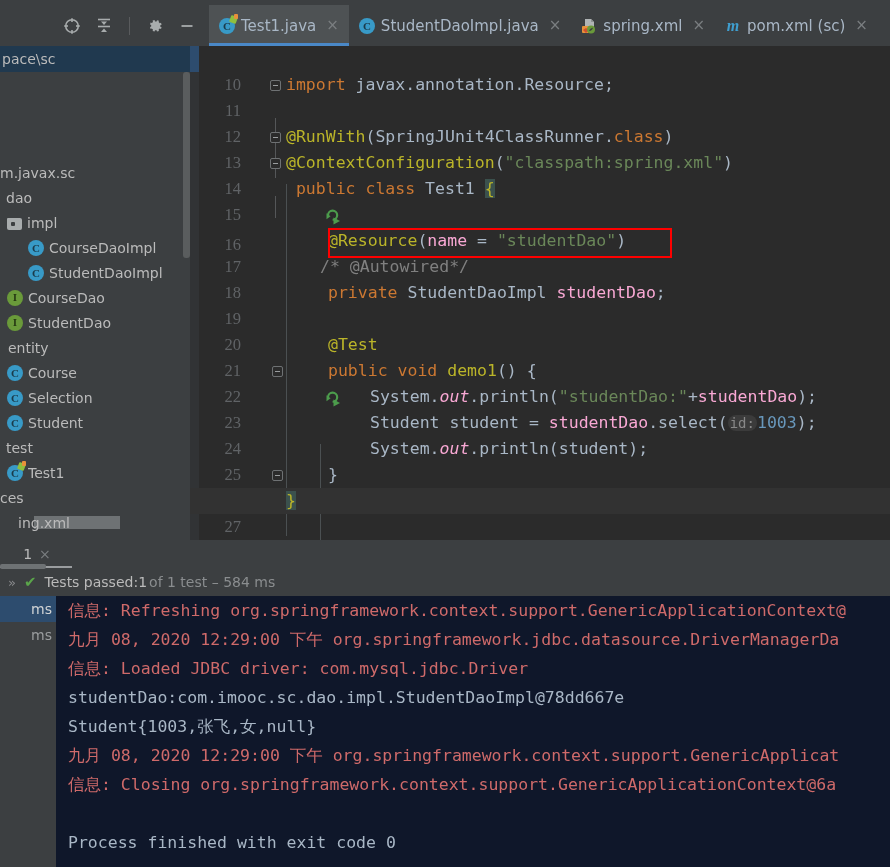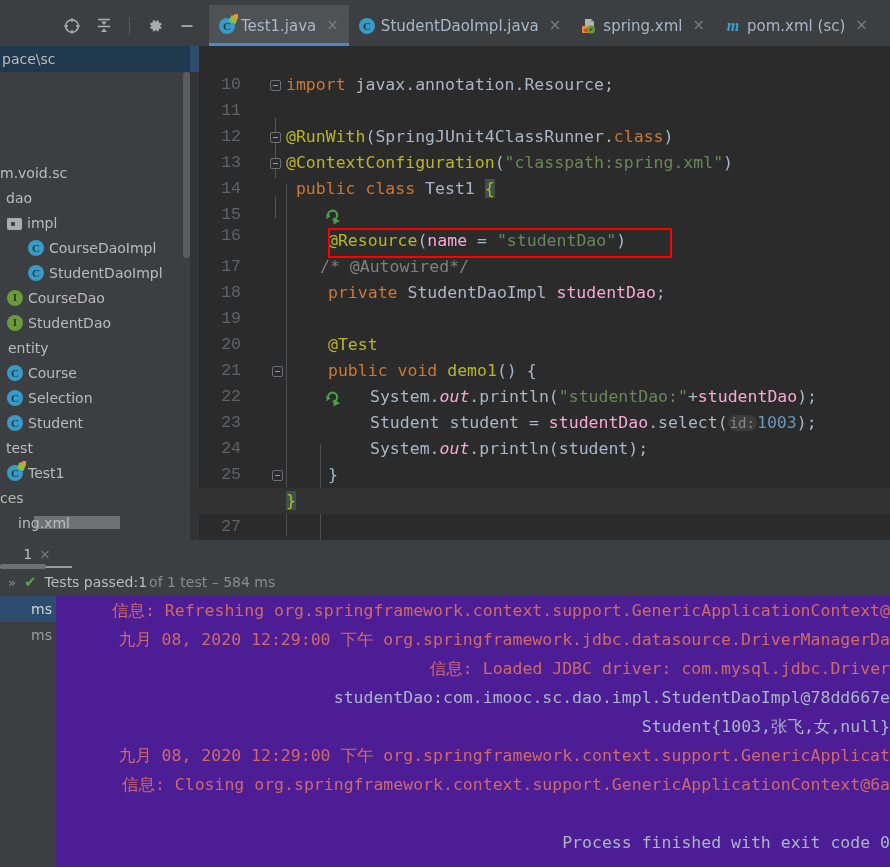--- a/index.html
+++ b/index.html
@@ -129,21 +129,21 @@
     position: absolute; left: 0; top: 0; width: 9px; height: 494px;
     background: #313335;
   }
   .code-line {
     position: relative; height: 26px; line-height: 26px;
     font-family: "DejaVu Sans Mono", monospace; font-size: 16.5px;
     white-space: pre;
   }
   .lno {
     position: absolute; left: 9px; width: 42px; text-align: right;
-    color: #606366; font-family: Liberation Mono, monospace; font-size: 16.5px;
+    color: #606366; font-family: Liberation Serif, serif; font-size: 16.5px;
   }
   .gutter-ic {
     position: absolute; left: 56px; top: 5px; width: 16px; height: 16px;
   }
   .fold {
     position: absolute; left: 80px; top: 8px;
     width: 11px; height: 11px; border: 1px solid #6e7173;
     background: #2b2b2b; border-radius: 2px;
   }
   .fold::after {
@@ -209,22 +209,22 @@
     background: #3c3f41; overflow: hidden;
   }
   .tt-row {
     height: 26px; display: flex; align-items: center; justify-content: flex-end;
     padding-right: 4px; color: #9a9d9f; font-size: 14px; cursor: pointer;
   }
   .tt-row.sel { background: #2d4c6e; color: #d0d3d5; }
 
   .console {
     position: absolute; left: 56px; top: 596px; width: 834px; height: 271px;
-    background: #4c1d95; overflow: hidden;
-    font-family: "DejaVu Sans Mono", monospace; font-size: 16.5px; text-align: right;
+    background: #0f172a; overflow: hidden;
+    font-family: "DejaVu Sans Mono", monospace; font-size: 16.5px;
   }
   .con-line {
     height: 29px; line-height: 29px; white-space: pre; padding-left: 12px;
   }
   .c-err  { color: #cf6a6a; }
   .c-out  { color: #a9b7c6; }
   .hscroll {
     position: absolute; left: 0; width: 46px; height: 5px;
     background: #6e7274; border-radius: 2px;
   }
@@ -311,21 +311,21 @@
 
   <div class="sidebar">
 
     <div class="sb-header">
       <span>pace\sc</span>
     </div>
 
     <div class="sb-spacer"></div>
 
     <div class="sb-row" style="padding-left:0px;">
-      <span class="lbl">m.void.sc</span>
+      <span class="lbl">m.javax.sc</span>
     </div>
     <div class="sb-row" style="padding-left:6px;">
       <span class="lbl">dao</span>
     </div>
     <div class="sb-row" style="padding-left:7px;">
       <span class="ic-folder"></span>
       <span class="lbl">impl</span>
     </div>
     <div class="sb-row" style="padding-left:28px;">
       <span class="ic ic-class">C</span>
@@ -416,21 +416,21 @@
       <span class="gutter-ic">
         <svg width="17" height="17" viewBox="0 0 17 17">
           <path fill="#4c9c4c" d="M7.5 1.5A5.6 5.6 0 002 7.1h2.1a3.5 3.5 0 113.5 3.6v2.1a5.6 5.6 0 100-11.3z"></path>
           <polygon points="1.5,5.2 5.6,8.2 1.5,11.2" fill="#4c9c4c"></polygon>
           <polygon points="8.5,9.5 15,13 8.5,16.5" fill="#4c9c4c"></polygon>
         </svg>
       </span>
       <span class="codetext"><span class="pln"> </span><span class="kw">public</span><span class="pln"> </span><span class="kw">class</span><span class="pln"> </span><span class="typ">Test1</span><span class="pln"> </span><span class="anno brace-hl">{</span></span>
     </div>
 
-    <div class="code-line" style="top:151px;position:absolute;left:0;width:700px;">
+    <div class="code-line" style="top:160px;position:absolute;left:0;width:700px;">
       <span class="lno">16</span>
     </div>
 
     <div class="code-line" style="top:182px;position:absolute;left:0;width:700px;">
       <span class="lno">17</span>
       <span class="codetext" style="left:138px;"><span class="anno">@Resource</span><span class="pln">(</span><span class="fld">name</span><span class="pln"> = </span><span class="str">"studentDao"</span><span class="pln">)</span></span>
     </div>
 
     <div class="code-line" style="top:208px;position:absolute;left:0;width:700px;">
       <span class="lno">18</span>

